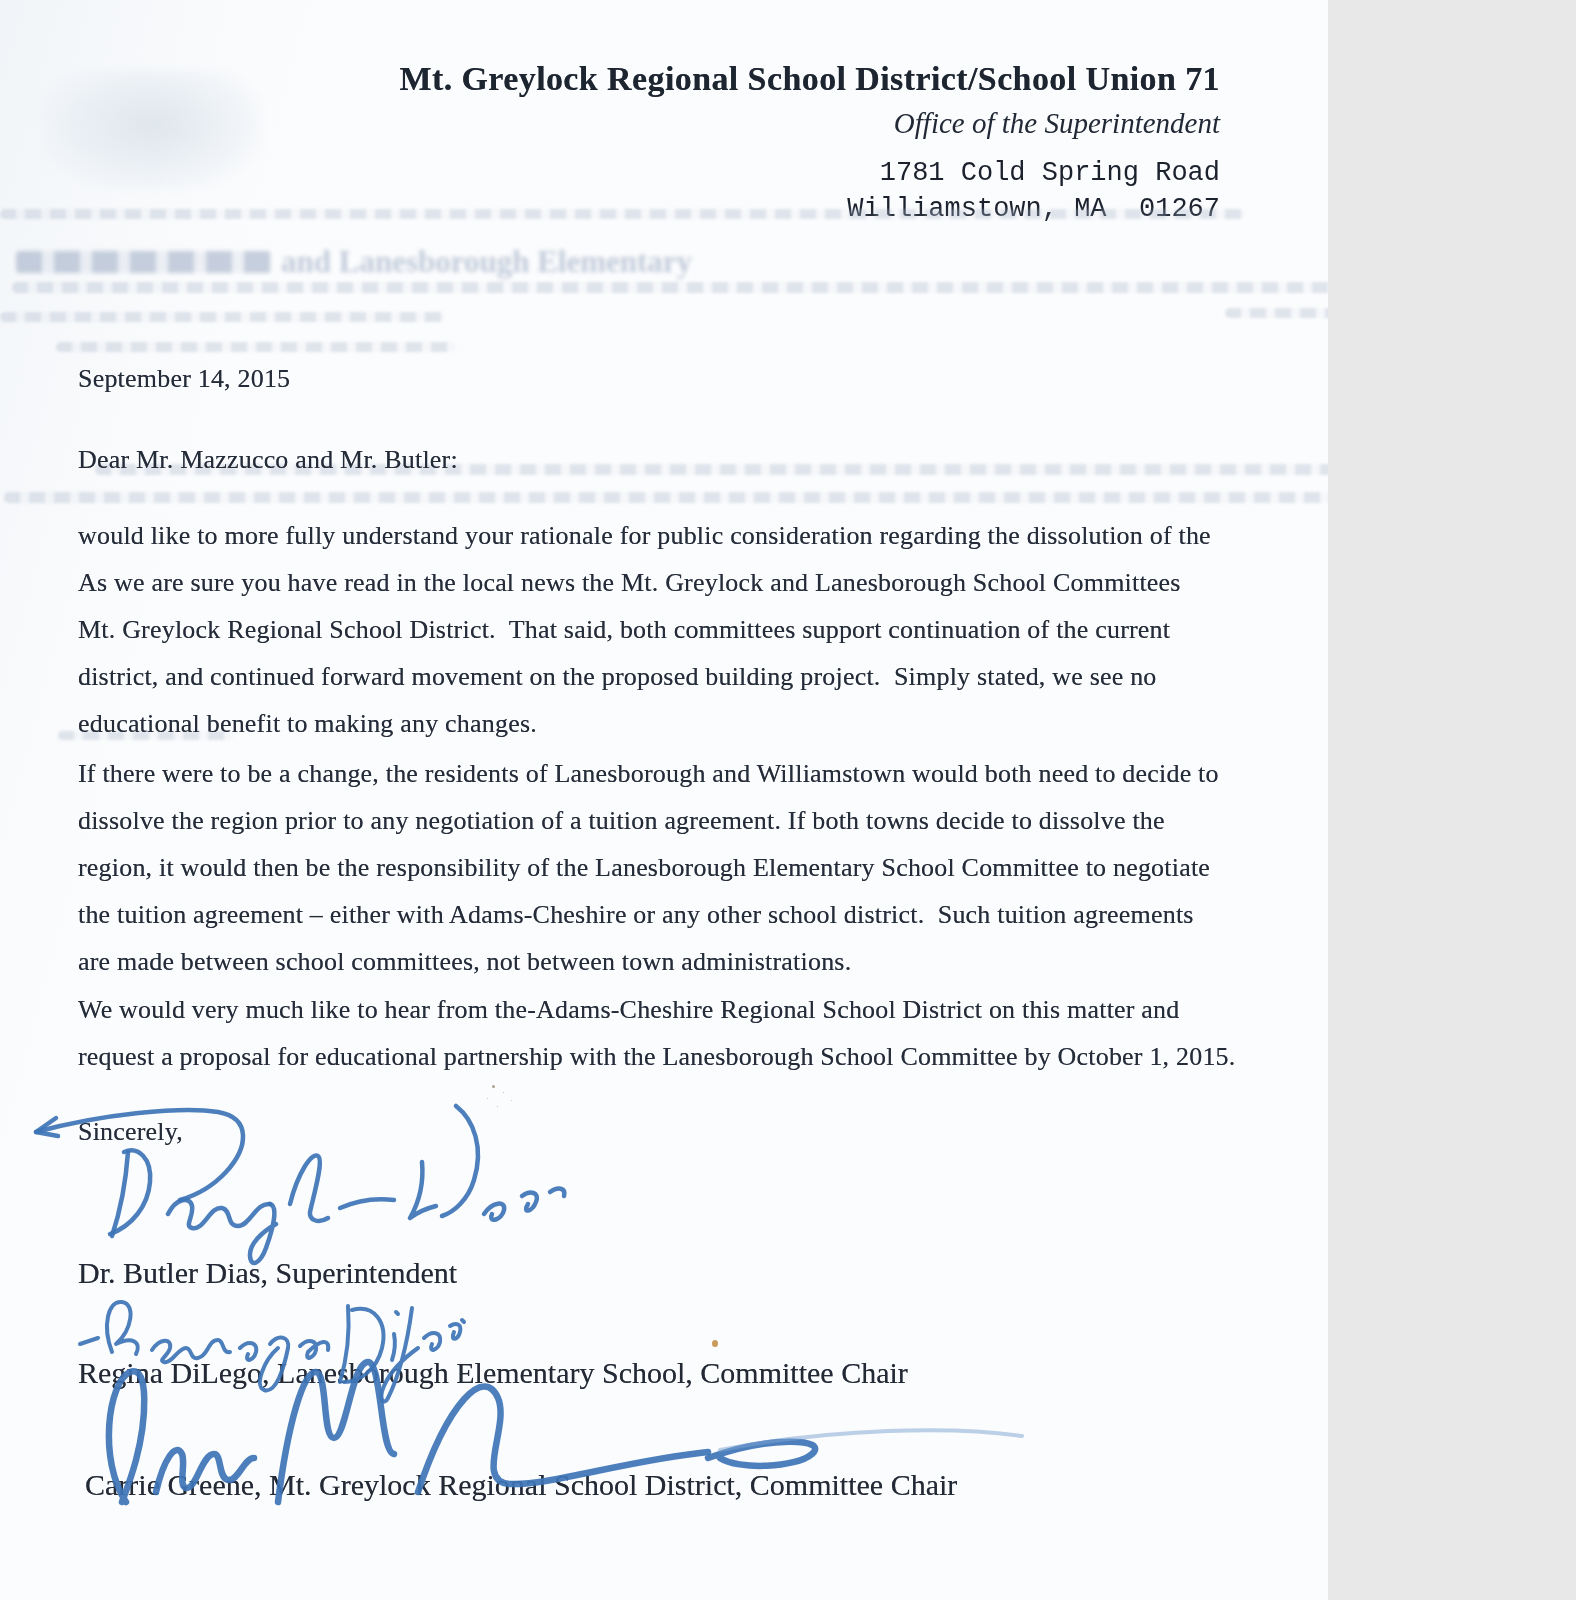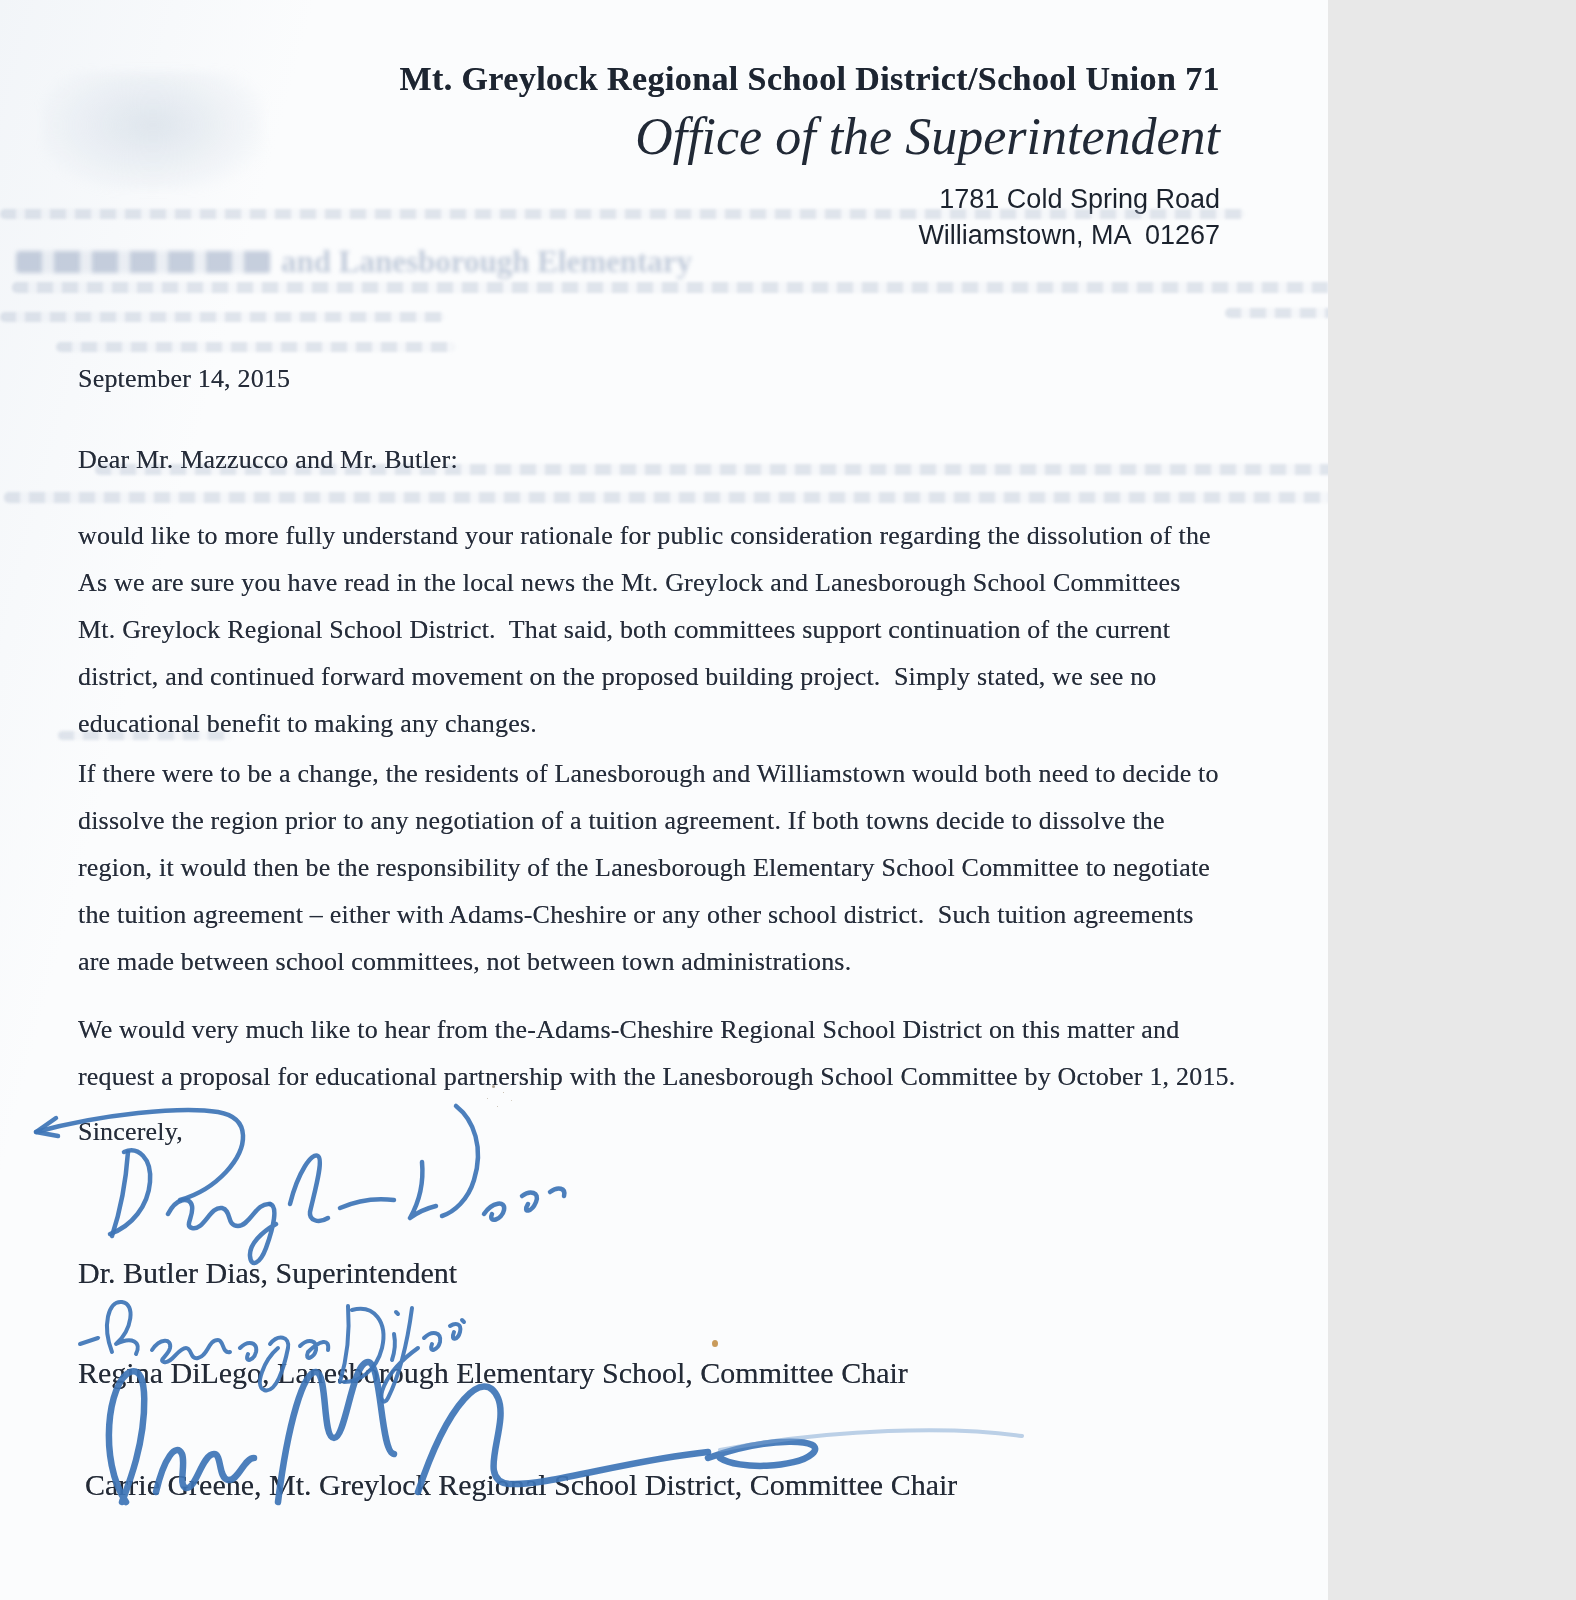--- a/index.html
+++ b/index.html
@@ -20,26 +20,26 @@
   #letterhead { top: 60px; right: 108px; text-align: right; }
   .org-name {
     font-weight: bold;
     font-size: 34px;
     letter-spacing: 0.4px;
     color: #1d2531;
     text-shadow: 0 0 0.6px rgba(25,33,48,0.65);
   }
   .office-name {
     font-style: italic;
-    font-size: 52px;
+    font-size: 29px;
     margin-top: 9px;
     color: #212936;
   }
   .addr {
-    font-family: Liberation Sans, sans-serif;
+    font-family: Liberation Mono, monospace;
     font-size: 27px;
     line-height: 34px;
     margin-top: 2px;
     color: #1b222d;
     white-space: pre;
   }
   .addr-block { margin-top: 16px; }
 
   
   #faded-logo {
@@ -155,21 +155,21 @@
   </div>
 
   <div class="abs" style="top:750px; left:78px;">
     <div class="bodytext">If there were to be a change, the residents of Lanesborough and Williamstown would both need to decide to</div>
     <div class="bodytext">dissolve the region prior to any negotiation of a tuition agreement. If both towns decide to dissolve the</div>
     <div class="bodytext">region, it would then be the responsibility of the Lanesborough Elementary School Committee to negotiate</div>
     <div class="bodytext">the tuition agreement – either with Adams-Cheshire or any other school district.  Such tuition agreements</div>
     <div class="bodytext">are made between school committees, not between town administrations.</div>
   </div>
 
-  <div class="abs" style="top:986px; left:78px;margin-top:20px;">
+  <div class="abs" style="top:986px; left:78px;">
     <div class="bodytext">We would very much like to hear from the-Adams-Cheshire Regional School District on this matter and</div>
     <div class="bodytext">request a proposal for educational partnership with the Lanesborough School Committee by October 1, 2015.</div>
   </div>
 
   <div class="bodytext abs" style="top:1108px; left:78px;">Sincerely,</div>
 
   <svg class="sig abs" style="top:1096px; left:22px;" width="580" height="180" viewBox="0 0 580 180">
     <g stroke-width="4.5">
       <path d="M14,36 L34,22 M14,36 L36,40"></path>
       <path d="M14,36 C80,18 160,10 196,16 C230,22 226,52 204,76 C190,91 172,100 158,104"></path>

